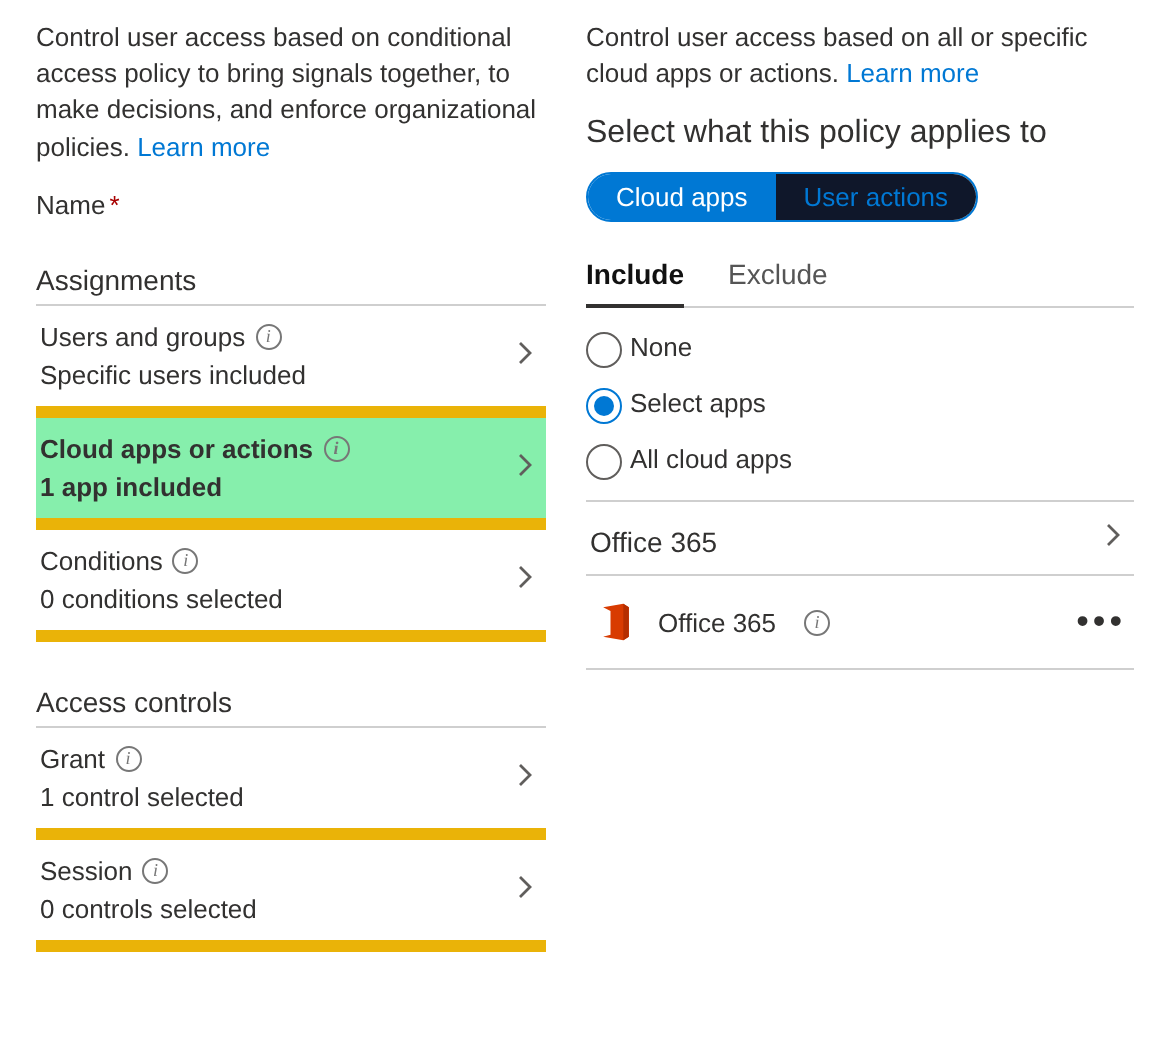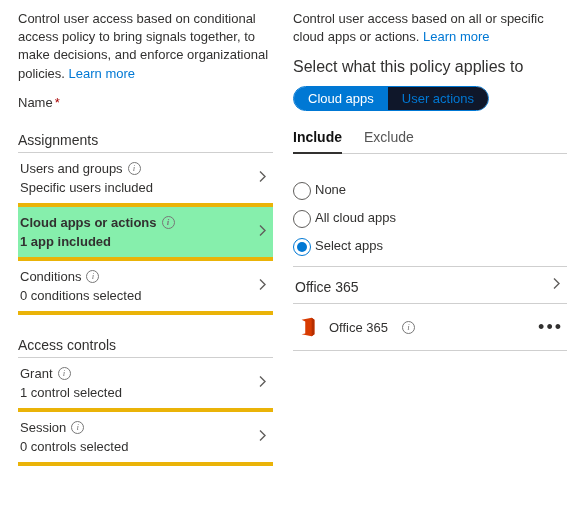--- a/index.html
+++ b/index.html
@@ -29,21 +29,21 @@
       height: 28px;
     }
     .section-head {
       font-size: 14px;
       color: #323130;
       margin-top: 22px;
       padding-bottom: 4px;
       border-bottom: 1px solid #cfcfcf;
     }
     .row {
-      border-bottom: 4px solid #eab308;
+      border-bottom: 6px solid #eab308;
       padding: 8px 2px 8px 2px;
       position: relative;
       cursor: pointer;
     }
     .row.active { background: #86efac; font-weight: bold; }
     .row-title { font-size: 13px; color: #323130; display: flex; align-items: center; gap: 5px; }
     .row-sub { font-size: 13px; color: #323130; margin-top: 4px; }
     .info-icon {
       width: 13px; height: 13px; border: 1px solid #777; border-radius: 50%;
       display: inline-flex; align-items: center; justify-content: center;
@@ -71,21 +71,21 @@
       font-size: 13px;
       cursor: pointer;
       color: #0078d4;
       background: #0f172a;
     }
     .pill.selected { background: #0078d4; color: #fff; }
     .tabs {
       display: flex;
       gap: 22px;
       border-bottom: 1px solid #cfcfcf;
-      margin-bottom: 28px;
+      margin-bottom: 12px;
     }
     .tab {
       padding: 6px 0 8px 0;
       font-size: 14px;
       color: #555;
       cursor: pointer;
       position: relative;
     }
     .tab.active {
       color: #111;
@@ -234,26 +234,26 @@
   <div class="tabs">
     <div class="tab active">Include</div>
     <div class="tab">Exclude</div>
   </div>
 
   <div class="radio-row">
     <span class="radio"></span>
     <span>None</span>
   </div>
   <div class="radio-row">
+    <span class="radio checked"></span>
+    <span>Select apps</span>
+  </div>
+  <div class="radio-row">
     <span class="radio"></span>
     <span>All cloud apps</span>
-  </div>
-  <div class="radio-row">
-    <span class="radio checked"></span>
-    <span>Select apps</span>
   </div>
 
   <div class="select-block">
     <div class="select-value">Office 365</div>
     <span class="chev">
       <svg viewBox="0 0 12 12">
           <path d="M3 1 L8 6 L3 11" stroke="#605e5c" stroke-width="1.4" fill="none"></path>
         </svg>
     </span>
   </div>

